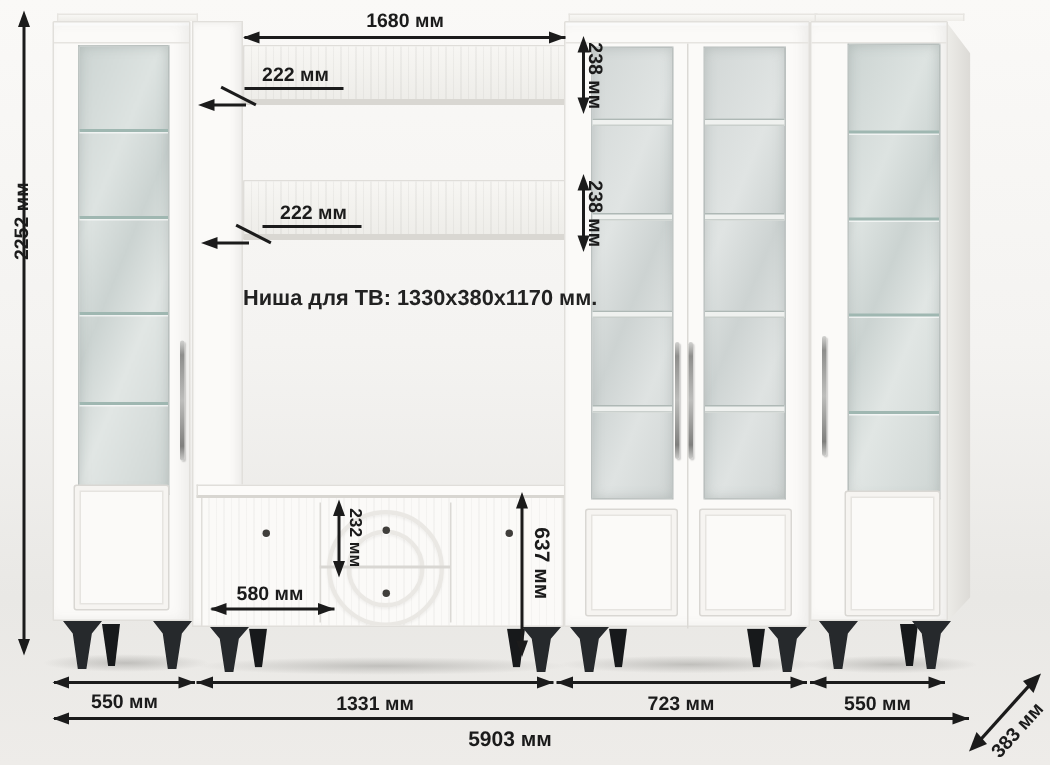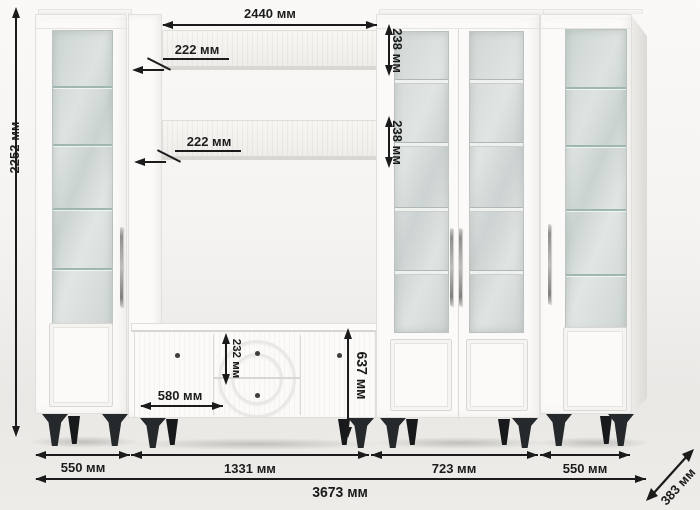--- a/index.html
+++ b/index.html
@@ -134,33 +134,34 @@
       <div class="gshelf" style="top:179px;"></div>
       <div class="gshelf" style="top:244px;"></div>
     </div>
     <div class="handle" style="left:7px;top:209px;height:80px;"></div>
     <div class="panel-frame" style="left:22px;top:312px;width:64px;height:84px;"></div>
   </div>
   <div class="leg" style="left:546px;top:414px;width:26px;height:32px;"></div>
   <div class="leg-b" style="left:600px;top:416px;width:12px;height:28px;"></div>
   <div class="leg" style="left:608px;top:414px;width:26px;height:32px;"></div>
 
+  <div class="note" style="left:162px;top:191px;">Ниша для ТВ: 1330x380x1170 мм.</div>
 
   <div class="dimg">
     <div class="dl" style="left:15px;top:13px;width:2px;height:420px;"></div>
     <div class="ah ah-u" style="left:11.5px;top:7px;"></div>
     <div class="ah ah-d" style="left:11.5px;top:426px;"></div>
     <div class="dlabel r-ccw" style="left:-22px;top:140px;width:72px;">2252 мм</div>
   </div>
 
   <div class="dimg">
     <div class="dl" style="left:163px;top:24px;width:214px;height:2px;"></div>
     <div class="ah ah-l" style="left:162px;top:20.5px;"></div>
     <div class="ah ah-r" style="left:366px;top:20.5px;"></div>
-    <div class="dlabel" style="left:205px;top:6px;width:130px;">2440 мм</div>
+    <div class="dlabel" style="left:205px;top:6px;width:130px;">1680 мм</div>
   </div>
 
   <div class="dimg">
     <div class="dlabel" style="left:166px;top:42px;width:62px;">222 мм</div>
     <div class="dl" style="left:163px;top:58px;width:66px;height:2px;"></div>
     <div class="dl" style="left:146px;top:63px;width:26px;height:2px;transform:rotate(27deg);"></div>
     <div class="dl" style="left:138px;top:69px;width:26px;height:2px;"></div>
     <div class="ah ah-l" style="left:132px;top:65.5px;"></div>
   </div>
 
@@ -229,21 +230,21 @@
     <div class="dl" style="left:540px;top:454px;width:90px;height:2px;"></div>
     <div class="ah ah-l" style="left:540px;top:450.5px;"></div>
     <div class="ah ah-r" style="left:619px;top:450.5px;"></div>
     <div class="dlabel" style="left:548px;top:461px;width:74px;">550 мм</div>
   </div>
 
   <div class="dimg">
     <div class="dl" style="left:36px;top:478px;width:610px;height:2px;"></div>
     <div class="ah ah-l" style="left:35px;top:474.5px;"></div>
     <div class="ah ah-r" style="left:635px;top:474.5px;"></div>
-    <div class="dlabel big" style="left:270px;top:485px;width:140px;">3673 мм</div>
+    <div class="dlabel big" style="left:270px;top:485px;width:140px;">5903 мм</div>
   </div>
 
   <div class="dimg">
     <svg width="70" height="70" style="position:absolute;left:638px;top:438px;">
       <line x1="14" y1="57" x2="50" y2="17" stroke="#1b1b1b" stroke-width="2.2"></line>
       <polygon points="8,63 20,58 13,50" fill="#1b1b1b"></polygon>
       <polygon points="56,11 44,16 51,24" fill="#1b1b1b"></polygon>
     </svg>
     <div class="dlabel r-diag" style="left:644px;top:479px;width:68px;">383 мм</div>
   </div>

